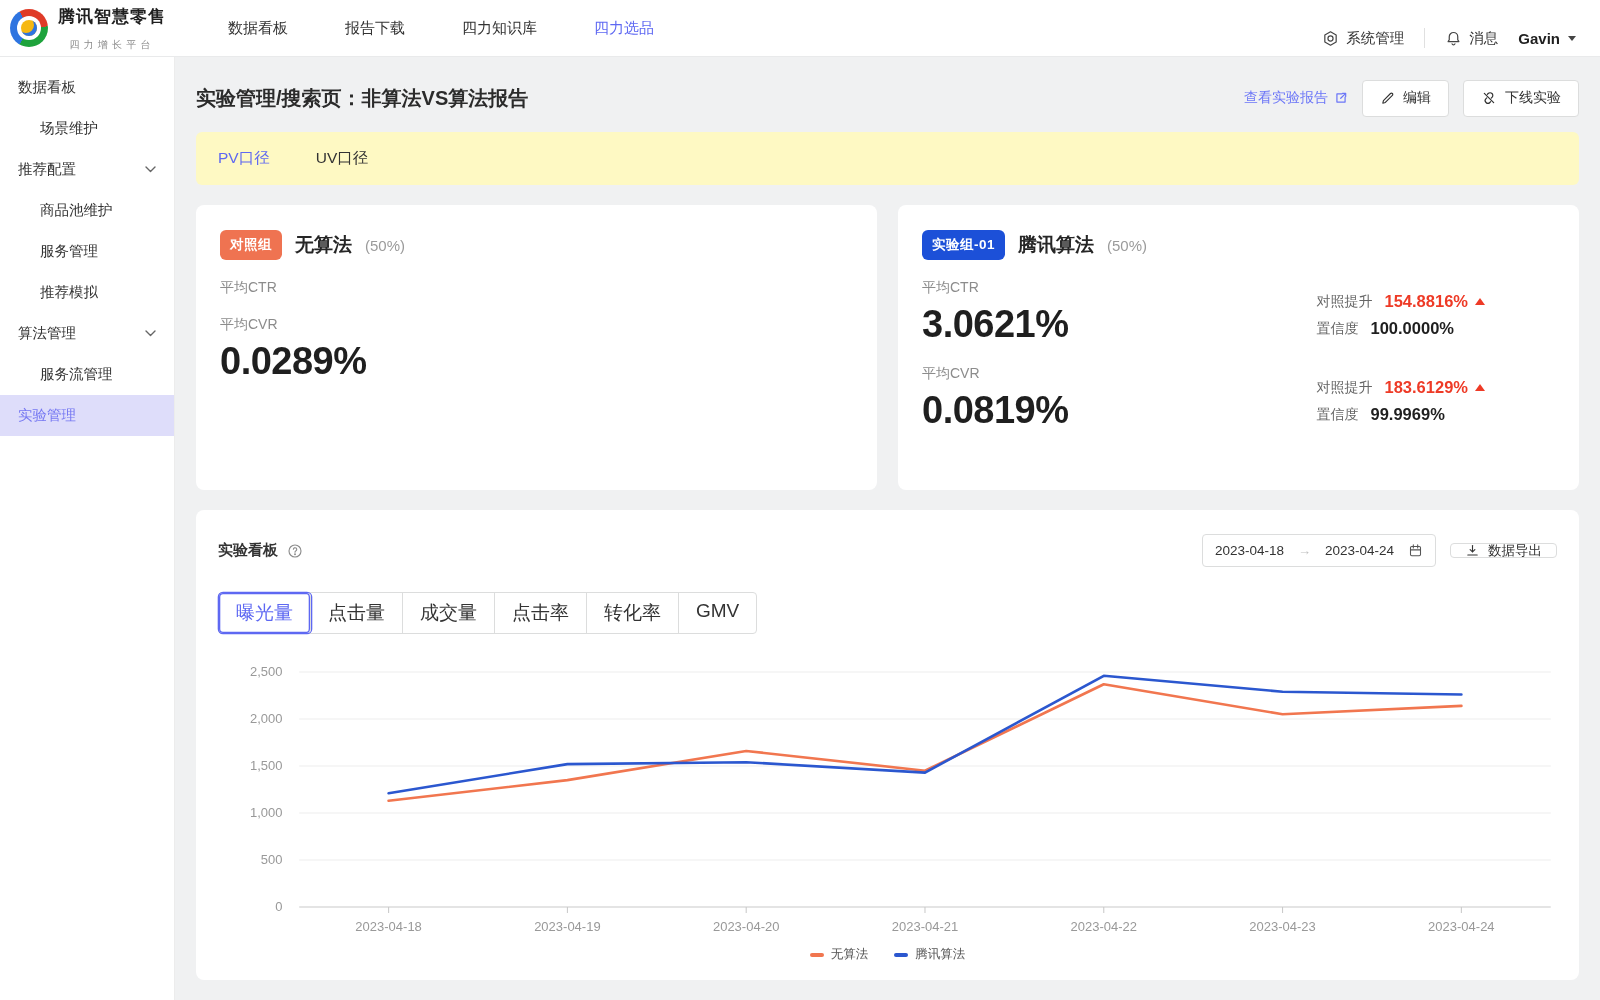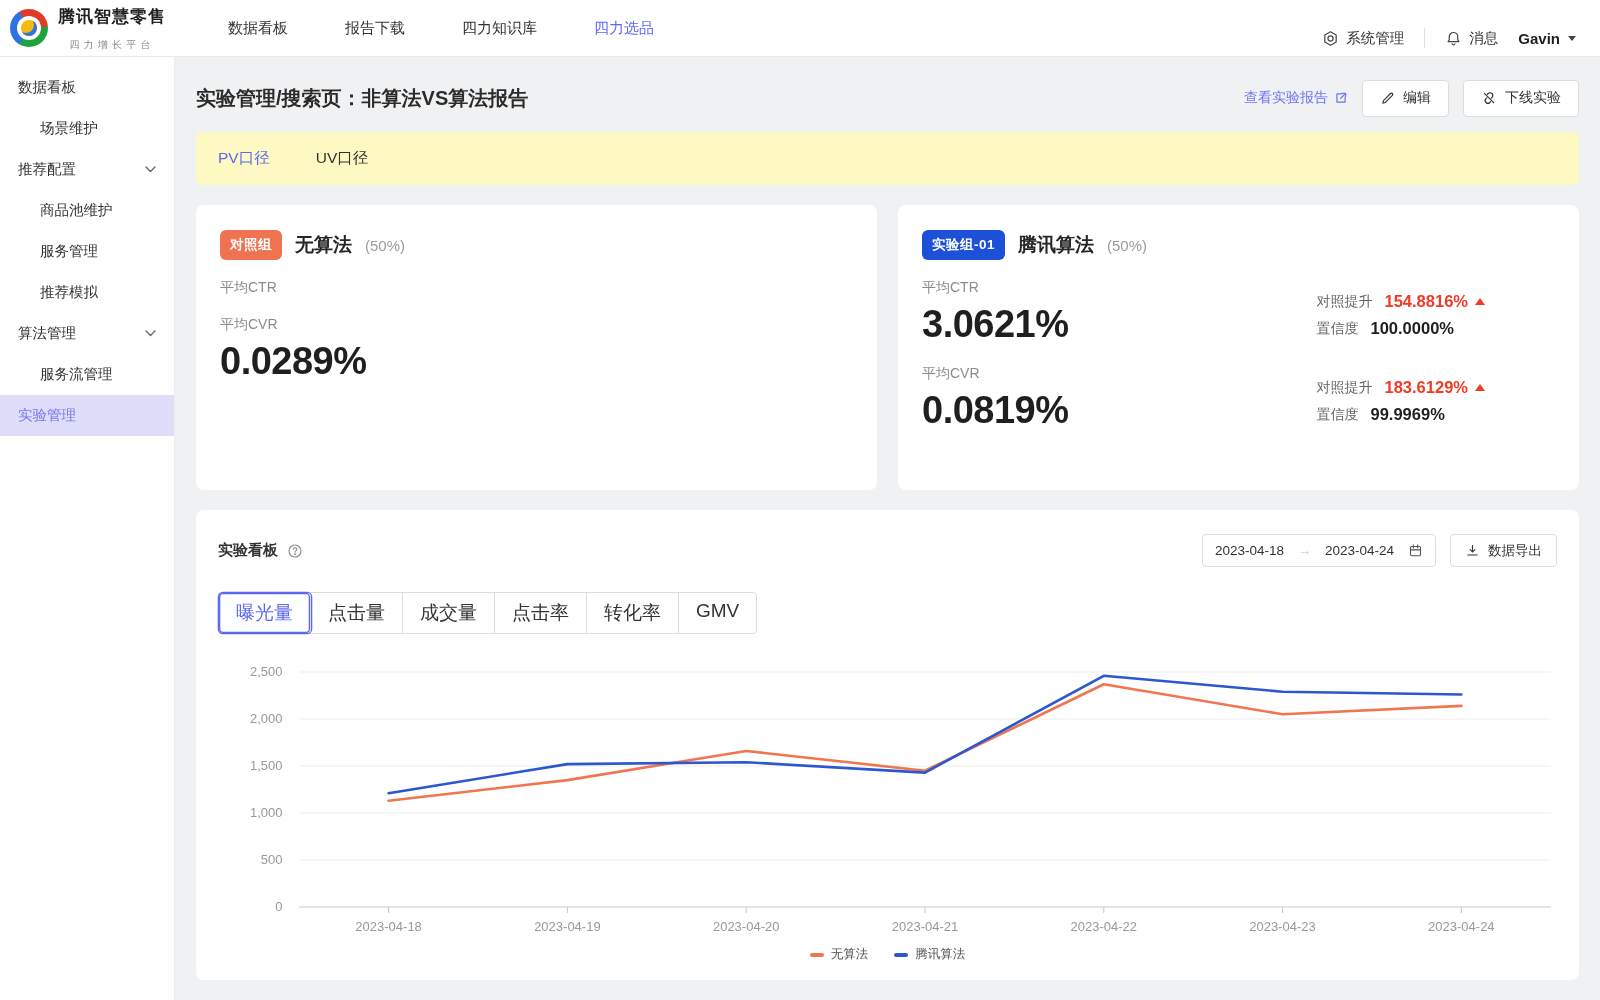--- a/index.html
+++ b/index.html
@@ -65,21 +65,21 @@
   .conf-value { font-size:16.5px; font-weight:bold; color:#1f1f1f; }
 
   
   .chart-card { margin-top:20px; background:#fff; border-radius:8px; padding:24px 22px 18px 22px; height:470px; }
   .chart-header { display:flex; align-items:center; }
   .chart-title { font-size:15px; font-weight:bold; color:#333; }
   .help-icon { margin-left:9px; display:flex; cursor:pointer; }
   .chart-controls { margin-left:auto; display:flex; align-items:center; gap:14px; }
   .date-box { display:flex; align-items:center; border:1px solid #dcdddd; border-radius:4px; height:33px; padding:0 12px; gap:14px; font-size:13.5px; color:#333; cursor:pointer; }
   .date-arrow { color:#c0c0c0; font-size:13px; }
-  .export-btn { display:flex; align-items:center; gap:8px; border:1px solid #dcdddd; border-radius:4px; height:33px; padding:0 14px; font-size:13.5px; color:#333; background:#fff; cursor:pointer; }
+  .export-btn { display:flex; align-items:center; gap:8px; border:1px solid #dcdddd; border-radius:4px; height:15px; padding:0 14px; font-size:13.5px; color:#333; background:#fff; cursor:pointer; }
 
   .mtabs { display:inline-flex; border:1px solid #dcdddd; border-radius:4px; margin-top:25px; background:#fff; }
   .mtab { padding:7px 17px; font-size:19px; color:#333; border-right:1px solid #dcdddd; cursor:pointer; white-space:nowrap; }
   .mtab:last-child { border-right:none; }
   .mtab.active { color:#5e68f2; box-shadow:0 0 0 1.3px #5e68f2 inset, 0 0 0 1.3px #5e68f2; border-radius:4px; }
 
   .chart-wrap { margin-top:16px; }
   .chart-wrap svg { display:block; width:100%; height:292px; }
   .legend { display:flex; justify-content:center; align-items:center; gap:26px; margin-top:4px; }
   .legend-item { display:flex; align-items:center; gap:7px; font-size:12.5px; color:#555; cursor:pointer; }

